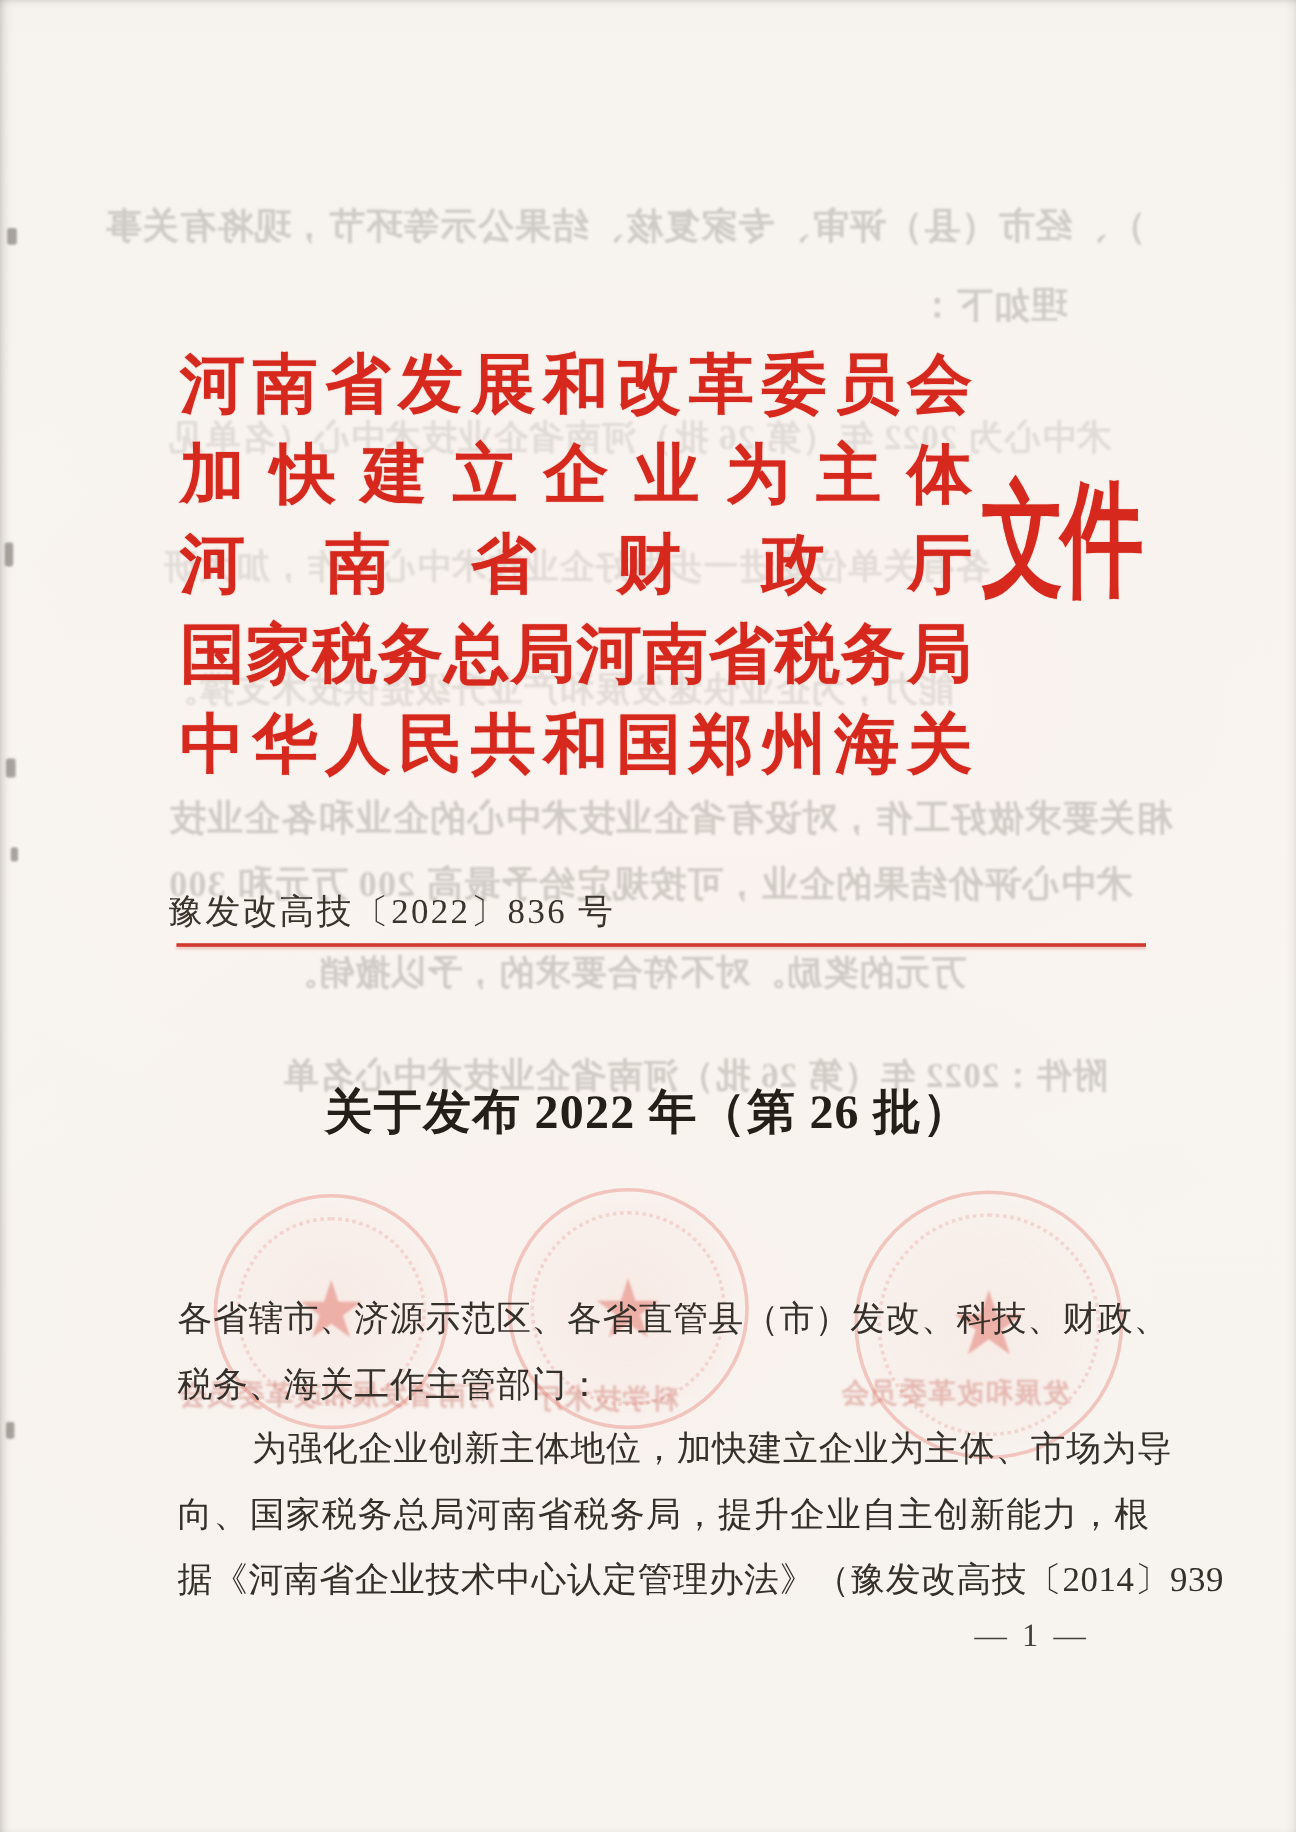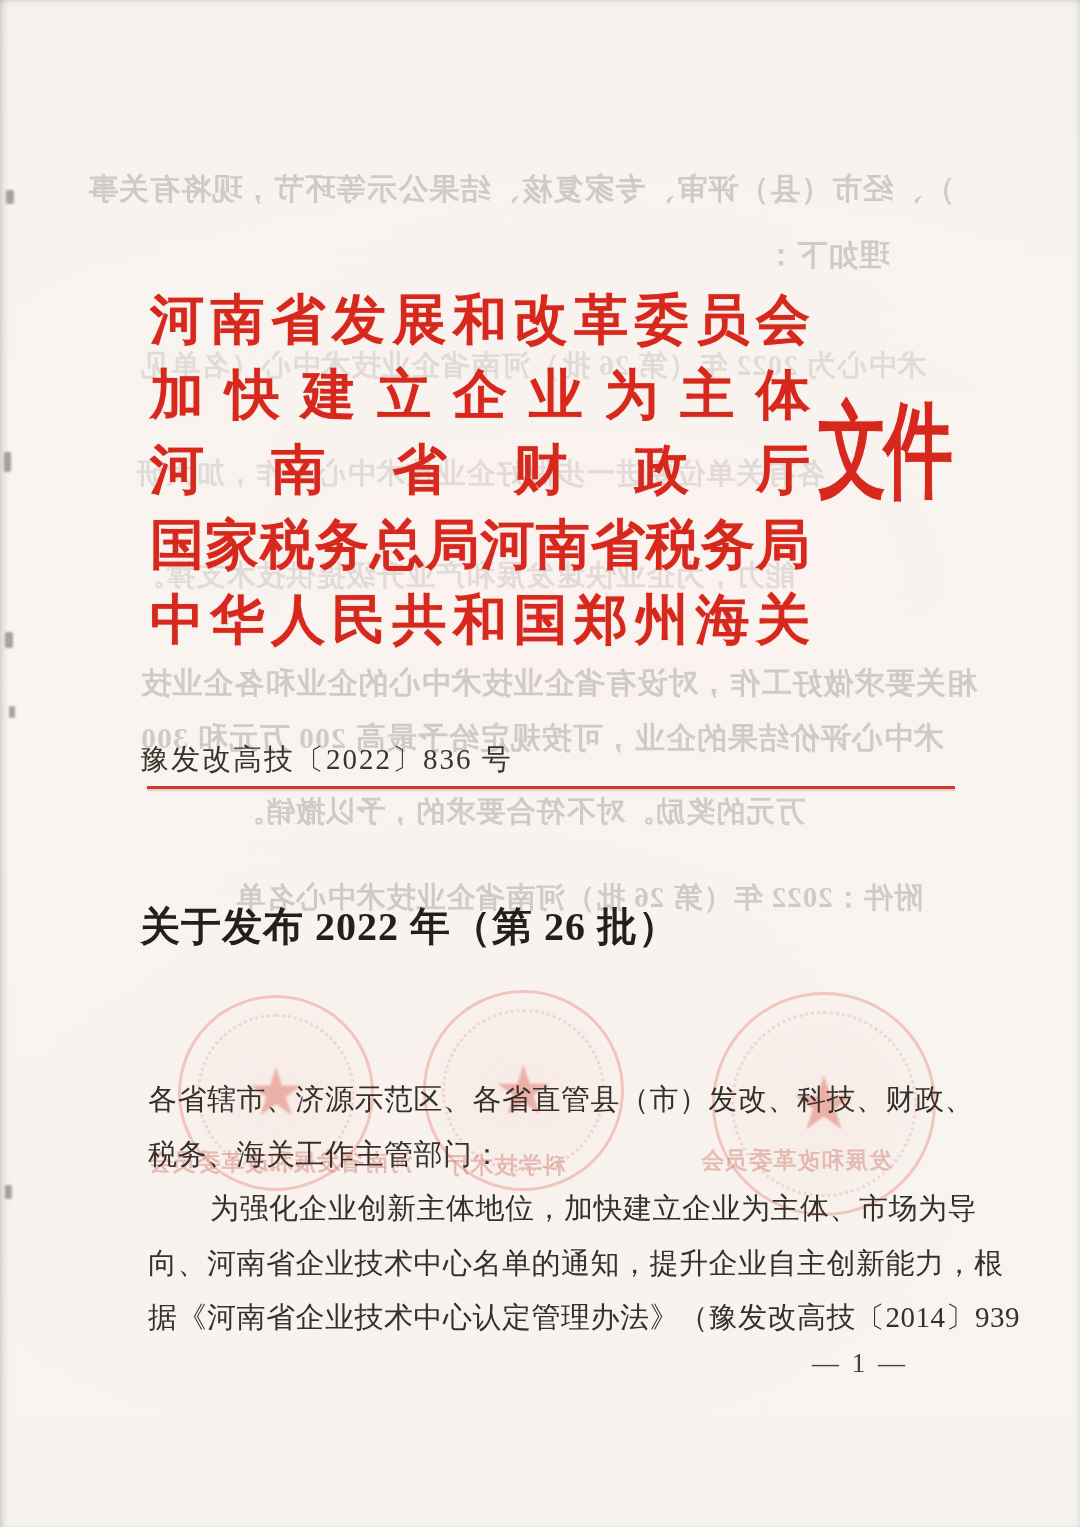--- a/index.html
+++ b/index.html
@@ -73,21 +73,21 @@
     text-align:left;color:#3a342c;
     font-size:29px;letter-spacing:2px;white-space:nowrap;
   }
   .red-rule{
     position:absolute;left:147px;top:786px;width:808px;height:3px;
     background:#cf3a2e;
     box-shadow:0 2px 2px rgba(207,58,46,.25);
   }
   .doc-title{
     position:absolute;left:140px;top:898px;width:800px;
-    text-align:left;color:#241f18;font-weight:700;
+    text-align:center;color:#241f18;font-weight:700;
     font-size:40px;line-height:58px;letter-spacing:1px;white-space:nowrap;
   }
   .body-text{
     position:absolute;left:148px;top:1072px;width:810px;
     color:#35302a;font-size:29px;line-height:54.5px;
     letter-spacing:.5px;
   }
   .body-text .line{
     text-align:justify;text-align-last:justify;
     white-space:nowrap;height:54.5px;
@@ -152,20 +152,20 @@
     <div class="red-rule"></div>
 
     <div class="doc-title">
       <div>关于发布 2022 年（第 26 批）</div>
     </div>
 
     <div class="body-text">
       <div class="line">各省辖市、济源示范区、各省直管县（市）发改、科技、财政、</div>
       <div class="line left">税务、海关工作主管部门：</div>
       <div class="line indent">为强化企业创新主体地位，加快建立企业为主体、市场为导</div>
-      <div class="line">向、河南省企业技术中心名单的通知，提升企业自主创新能力，根</div>
+      <div class="line">向、国家税务总局河南省税务局，提升企业自主创新能力，根</div>
       <div class="line left">据《河南省企业技术中心认定管理办法》（豫发改高技〔2014〕939</div>
     </div>
 
     <div class="page-number">— 1 —</div>
 
   </div>
 </div>
 
 </body></html>

